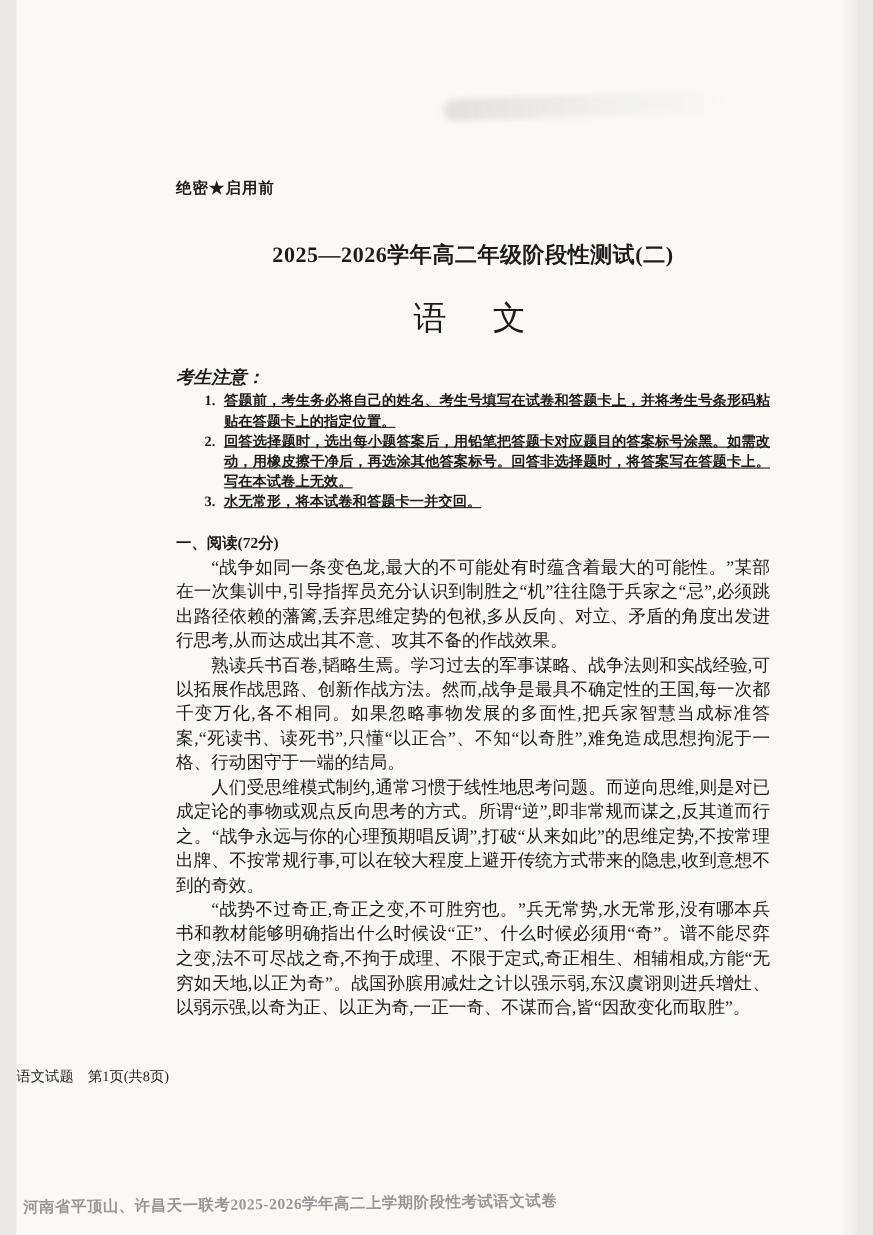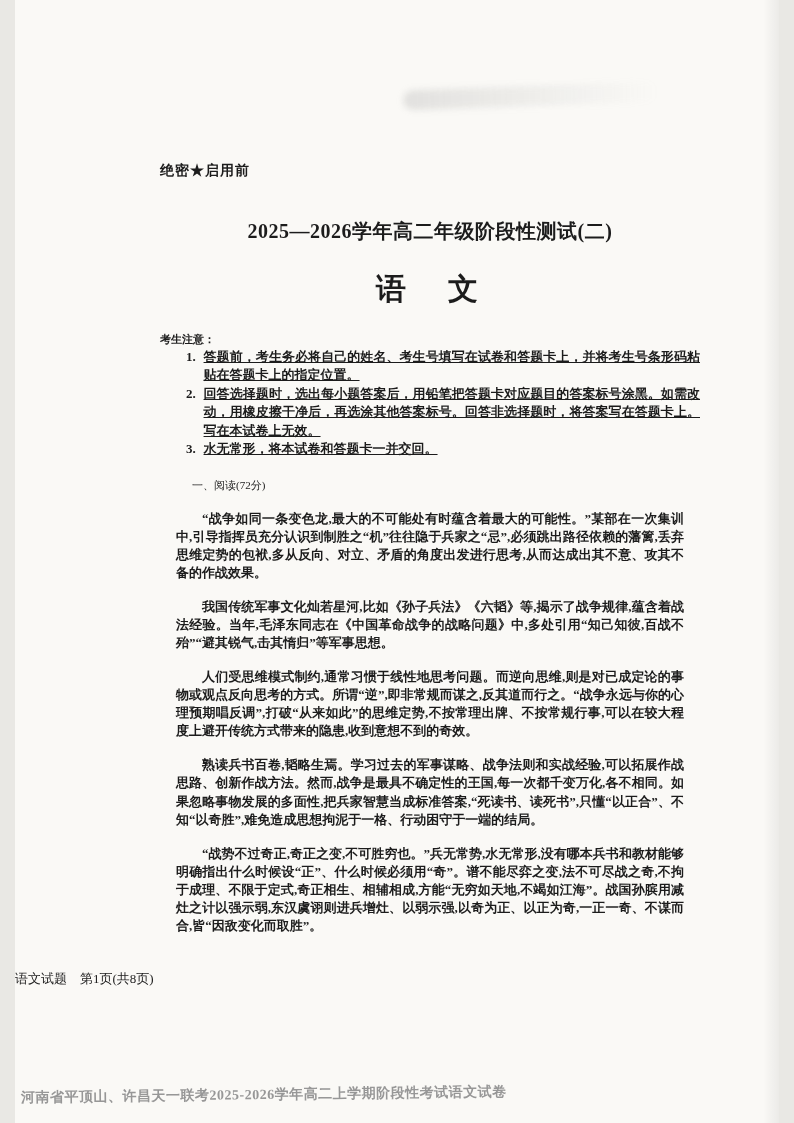--- a/index.html
+++ b/index.html
@@ -31,32 +31,33 @@
   }
   .subtitle {
     text-align: center;
     font-weight: 700;
     font-size: 20px;
     margin-top: 38px;
     letter-spacing: 0.5px;
   }
   .title {
     text-align: center;
-    font-weight: 700;
+    font-weight: 400;
     font-size: 30px;
     margin: 24px 0 15px 0;
     letter-spacing: 6px;
   }
   .notice {
     margin-top: 22px;
   }
   .notice-heading {
     font-weight: 700;
-    font-size: 11px;
+    font-size: 16px;
     line-height: 1.45;
+    font-style: italic;
   }
   .notice-item {
     display: flex;
     margin-left: 26px;
     font-weight: 600;
     line-height: 1.42;
     font-size: 13px;
   }
   .notice-num {
     flex: none;
@@ -64,41 +65,39 @@
   }
   .notice-text {
     flex: 1;
     text-align: justify;
     text-decoration: underline;
   }
   .section {
     margin-top: 18px;
   }
   .part-heading {
-    font-weight: 400;
-    font-size: 11px;
+    font-weight: 700;
+    font-size: 14px;
     line-height: 1.55;
-    margin-left: 32px;
   }
   .sub-heading {
     font-weight: 700;
     font-size: 13px;
     line-height: 1.55;
   }
   .plain-line {
     font-size: 13px;
     line-height: 1.55;
   }
   .body-para {
-    margin: 16px;
+    margin: 0;
     text-align: justify;
     text-indent: 2em;
-    font-size: 13px;
+    font-size: 16px;
     line-height: 1.39;
-    font-weight: bold;
   }
   .footer {
     position: absolute;
     left: 0;
     right: 0;
     top: 970px;
     text-align: left;
     font-size: 13px;
     color: #222;
   }
@@ -173,24 +172,23 @@
       </div>
     </div>
 
     <div class="section">
       <div class="part-heading">一、阅读(72分)</div>
 
 
 
 
       <p class="body-para">“战争如同一条变色龙,最大的不可能处有时蕴含着最大的可能性。”某部在一次集训中,引导指挥员充分认识到制胜之“机”往往隐于兵家之“忌”,必须跳出路径依赖的藩篱,丢弃思维定势的包袱,多从反向、对立、矛盾的角度出发进行思考,从而达成出其不意、攻其不备的作战效果。</p>
-      <p class="body-para">我国传统军事文化灿若星河,比如《孙子兵法》《六韬》等,揭示了战争规律,蕴含着战法经验。当年,毛泽东同志在《中国革命战争的战略问题》中,多处引用“知己知彼,百战不殆”“避其锐气,击其惰归”等军事思想。</p>
+      <p class="body-para">熟读兵书百卷,韬略生焉。学习过去的军事谋略、战争法则和实战经验,可以拓展作战思路、创新作战方法。然而,战争是最具不确定性的王国,每一次都千变万化,各不相同。如果忽略事物发展的多面性,把兵家智慧当成标准答案,“死读书、读死书”,只懂“以正合”、不知“以奇胜”,难免造成思想拘泥于一格、行动困守于一端的结局。</p>
       <p class="body-para">人们受思维模式制约,通常习惯于线性地思考问题。而逆向思维,则是对已成定论的事物或观点反向思考的方式。所谓“逆”,即非常规而谋之,反其道而行之。“战争永远与你的心理预期唱反调”,打破“从来如此”的思维定势,不按常理出牌、不按常规行事,可以在较大程度上避开传统方式带来的隐患,收到意想不到的奇效。</p>
-      <p class="body-para">熟读兵书百卷,韬略生焉。学习过去的军事谋略、战争法则和实战经验,可以拓展作战思路、创新作战方法。然而,战争是最具不确定性的王国,每一次都千变万化,各不相同。如果忽略事物发展的多面性,把兵家智慧当成标准答案,“死读书、读死书”,只懂“以正合”、不知“以奇胜”,难免造成思想拘泥于一格、行动困守于一端的结局。</p>
-      <p class="body-para">“战势不过奇正,奇正之变,不可胜穷也。”兵无常势,水无常形,没有哪本兵书和教材能够明确指出什么时候设“正”、什么时候必须用“奇”。谱不能尽弈之变,法不可尽战之奇,不拘于成理、不限于定式,奇正相生、相辅相成,方能“无穷如天地,不竭如江海”。战国孙膑用减灶之计以强示弱,东汉虞诩则进兵增灶、以弱示强,以奇为正、以正为奇,一正一奇、不谋而合,皆“因敌变化而取胜”。</p>
+      <p class="body-para">“战势不过奇正,奇正之变,不可胜穷也。”兵无常势,水无常形,没有哪本兵书和教材能够明确指出什么时候设“正”、什么时候必须用“奇”。谱不能尽弈之变,法不可尽战之奇,不拘于成理、不限于定式,奇正相生、相辅相成,方能“无穷如天地,以正为奇”。战国孙膑用减灶之计以强示弱,东汉虞诩则进兵增灶、以弱示强,以奇为正、以正为奇,一正一奇、不谋而合,皆“因敌变化而取胜”。</p>
     </div>
 
   </div>
 
   <div class="footer">语文试题　第1页(共8页)</div>
 
   <div class="watermark">河南省平顶山、许昌天一联考2025-2026学年高二上学期阶段性考试语文试卷</div>
 
   <div class="edge-shade"></div>
 

